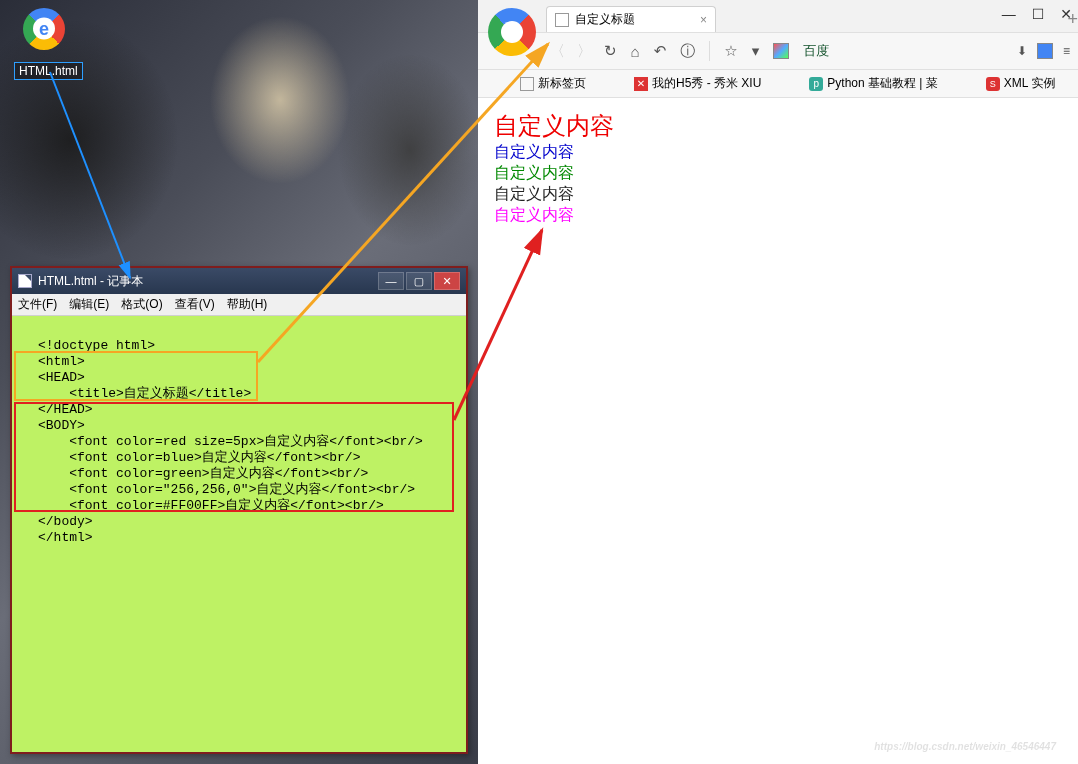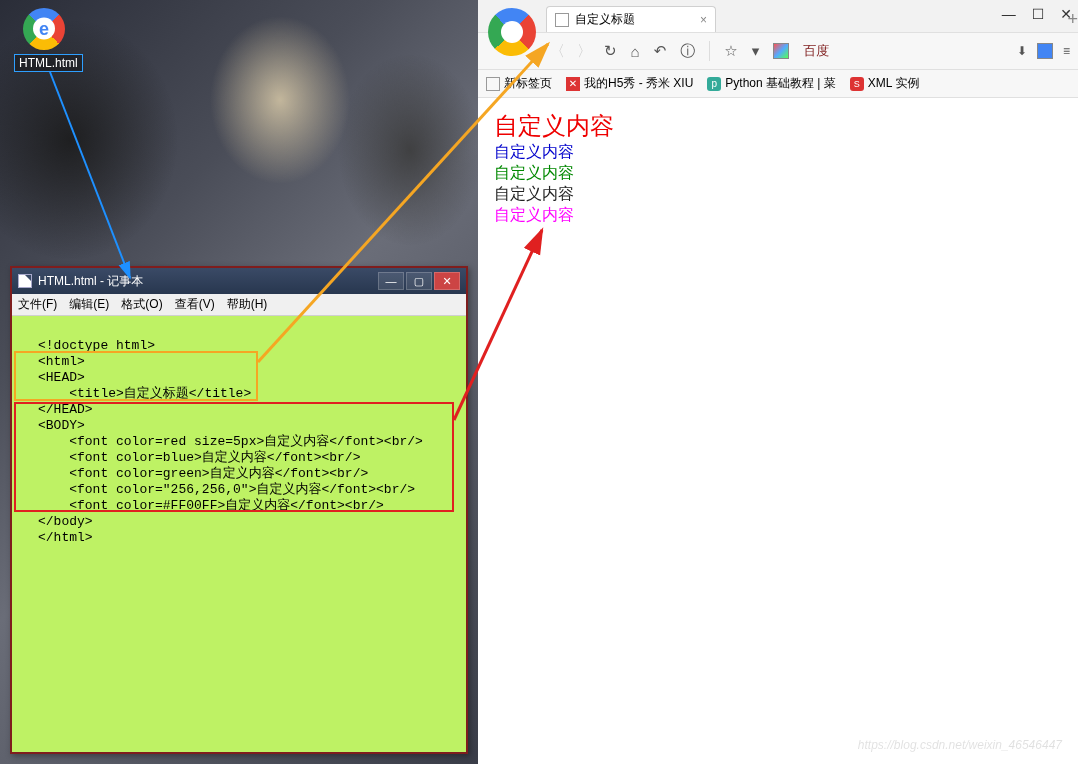--- a/index.html
+++ b/index.html
@@ -24,21 +24,21 @@
     .browser-ico {
       width: 42px; height: 42px; margin: 0 auto; border-radius: 50%;
       background: conic-gradient(from 45deg, #ea4335 0deg 90deg, #fbbc05 90deg 180deg, #34a853 180deg 270deg, #4285f4 270deg 360deg);
       position: relative;
     }
     .browser-ico::after {
       content: "e"; position: absolute; left: 50%; top: 50%; transform: translate(-50%,-52%);
       width: 22px; height: 22px; border-radius: 50%; background: #fff;
       color: #4285f4; font-size: 18px; font-weight: bold; line-height: 22px;
     }
-    .file-label { display: inline-block; margin-top: 4px; padding: 1px 4px; background: rgba(0,0,0,0.25); color: #fff; font-size: 12px; border: 1px solid #2e9fff; }
+    .file-label { display: inline-block; margin-top: 12px; padding: 1px 4px; background: rgba(0,0,0,0.25); color: #fff; font-size: 12px; border: 1px solid #2e9fff; }
 
     
     .arrows { position: absolute; left: 0; top: 0; width: 1078px; height: 764px; pointer-events: none; z-index: 5; }
 
     
     .notepad {
       position: absolute; left: 10px; top: 266px; width: 458px; height: 488px;
       background: #bef264; border: 2px solid #7f1d1d; z-index: 4;
       box-shadow: 2px 2px 6px rgba(0,0,0,0.35);
     }
@@ -79,35 +79,35 @@
     .br-addr { height: 38px; background: #f7f7f7; border-top: 1px solid #e0e0e0; border-bottom: 1px solid #e0e0e0; display: flex; align-items: center; padding: 0 8px 0 72px; gap: 12px; font-size: 15px; color: #555; }
     .br-addr .arrow { color: #888; cursor: pointer; }
     .br-addr .disabled { color: #ccc; }
     .addr-icons { display: flex; gap: 14px; align-items: center; flex: 1; }
     .addr-icons span { cursor: pointer; }
     .addr-right { display: flex; gap: 10px; align-items: center; font-size: 12px; }
     .addr-sep { height: 20px; width: 1px; background: #ddd; }
     .square-icon { width: 16px; height: 16px; border: 1px solid #888; display: inline-block; }
 
     .br-bookmarks { height: 28px; background: #f7f7f7; border-bottom: 1px solid #e0e0e0; display: flex; align-items: center; padding: 0 8px; gap: 14px; font-size: 12px; }
-    .bm-item { display: flex; align-items: center; gap: 4px; cursor: pointer; }
+    .bm-item { display: flex; align-items: center; gap: 4px; cursor: pointer; margin-left: 34px; }
     .bm-ico { width: 14px; height: 14px; display: inline-block; }
     .ico-page { border: 1px solid #999; }
     .ico-x { background: #d33; color:#fff; font-size:10px; text-align:center; line-height:14px; }
     .ico-py { background: #3a9; color:#fff; font-size:10px; text-align:center; line-height:14px; border-radius:3px; }
     .ico-xml { background: #d33; color:#fff; font-size:9px; text-align:center; line-height:14px; border-radius:3px; }
 
     .br-page { padding: 12px 16px; font-family: "SimSun", serif; }
     .p1 { color: #ee0000; font-size: 24px; }
     .p2 { color: #0000cc; font-size: 16px; }
     .p3 { color: #008800; font-size: 16px; }
     .p4 { color: #222; font-size: 16px; }
     .p5 { color: #ff00ff; font-size: 16px; }
 
-    .watermark { position: absolute; right: 16px; bottom: 12px; color: rgba(0,0,0,0.12); font-size: 12px; font-style: italic; z-index: 10; }
+    .watermark { position: absolute; right: 22px; bottom: 12px; color: rgba(0,0,0,0.12); font-size: 10px; font-style: italic; z-index: 10; font-weight: bold; }
   </style>
 </head>
 <body>
 
 <div class="desktop">
   <div class="desktop-icon">
     <div class="browser-ico"></div>
     <span class="file-label">HTML.html</span>
   </div>
 </div>
@@ -171,21 +171,21 @@
     <span class="arrow disabled">〉</span>
     <div class="addr-icons">
       <span>↻</span>
       <span>⌂</span>
       <span>↶</span>
       <span>ⓘ</span>
       <span class="addr-sep"></span>
       <span>☆</span>
       <span>▾</span>
       <span class="square-icon" style="background:linear-gradient(135deg,#f55,#5af,#5f5);"></span>
-      <span style="font-size:13px;color:#7f1d1d;">百度</span>
+      <span style="font-size:13px;color:#14532d;">百度</span>
     </div>
     <div class="addr-right">
       <span>⬇</span>
       <span class="square-icon" style="background:#4285f4;"></span>
       <span>≡</span>
     </div>
   </div>
 
   <div class="br-bookmarks">
     <div class="bm-item">

